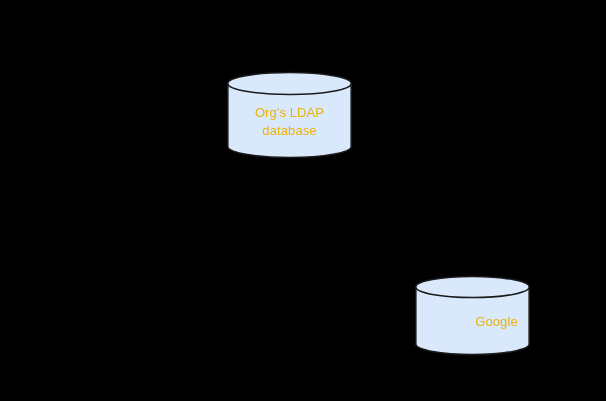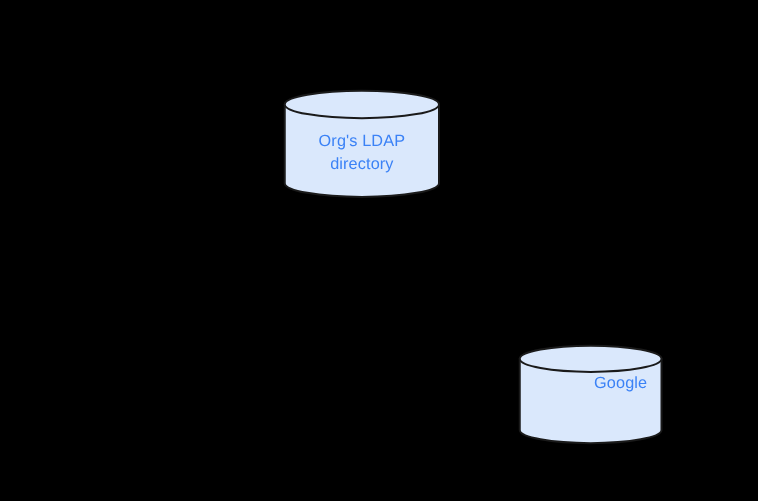--- a/index.html
+++ b/index.html
@@ -36,21 +36,21 @@
     position: absolute;
     left: 0;
     right: 0;
     display: flex;
     flex-direction: column;
     align-items: center;
     justify-content: center;
     font-family: "Liberation Sans", sans-serif;
     font-size: 13px;
     line-height: 18px;
-    color: #3b82f6;
+    color: #eab308;
     text-align: center;
     white-space: nowrap;
     pointer-events: none;
     letter-spacing: 0.1px;
   }
   .node-label span {
     display: block;
   }
   
   #node-ldap {
@@ -75,38 +75,38 @@
     height: 54px;
   }
   
   #node-google {
     left: 415px;
     top: 276px;
     width: 115px;
     height: 79px;
   }
   #node-google .node-label {
-    top: 4px;
+    top: 20px;
     height: 52px;
     padding-left: 48px;
   }
 </style>
 </head>
 <body>
 
 <div id="canvas">
 
   <div class="node" id="node-ldap">
     <svg width="125" height="86" viewBox="0 0 125 86">
       <path d="M 0.8 11.5 L 0.8 74.5 A 61.7 11 0 0 0 124.2 74.5 L 124.2 11.5 Z" fill="#dae8fc" stroke="#1a1a1a" stroke-width="1.6" stroke-linejoin="round"></path>
       <ellipse cx="62.5" cy="11.5" rx="61.7" ry="11" fill="#dae8fc" stroke="#1a1a1a" stroke-width="1.6"></ellipse>
     </svg>
     <div class="node-label">
       <span>Org's LDAP</span>
-      <span>directory</span>
+      <span>database</span>
     </div>
   </div>
 
 
   <div class="node" id="node-google">
     <svg width="115" height="79" viewBox="0 0 115 79">
       <path d="M 0.8 11 L 0.8 68 A 56.7 10.5 0 0 0 114.2 68 L 114.2 11 Z" fill="#dae8fc" stroke="#1a1a1a" stroke-width="1.6" stroke-linejoin="round"></path>
       <ellipse cx="57.5" cy="11" rx="56.7" ry="10.5" fill="#dae8fc" stroke="#1a1a1a" stroke-width="1.6"></ellipse>
     </svg>
     <div class="node-label">

